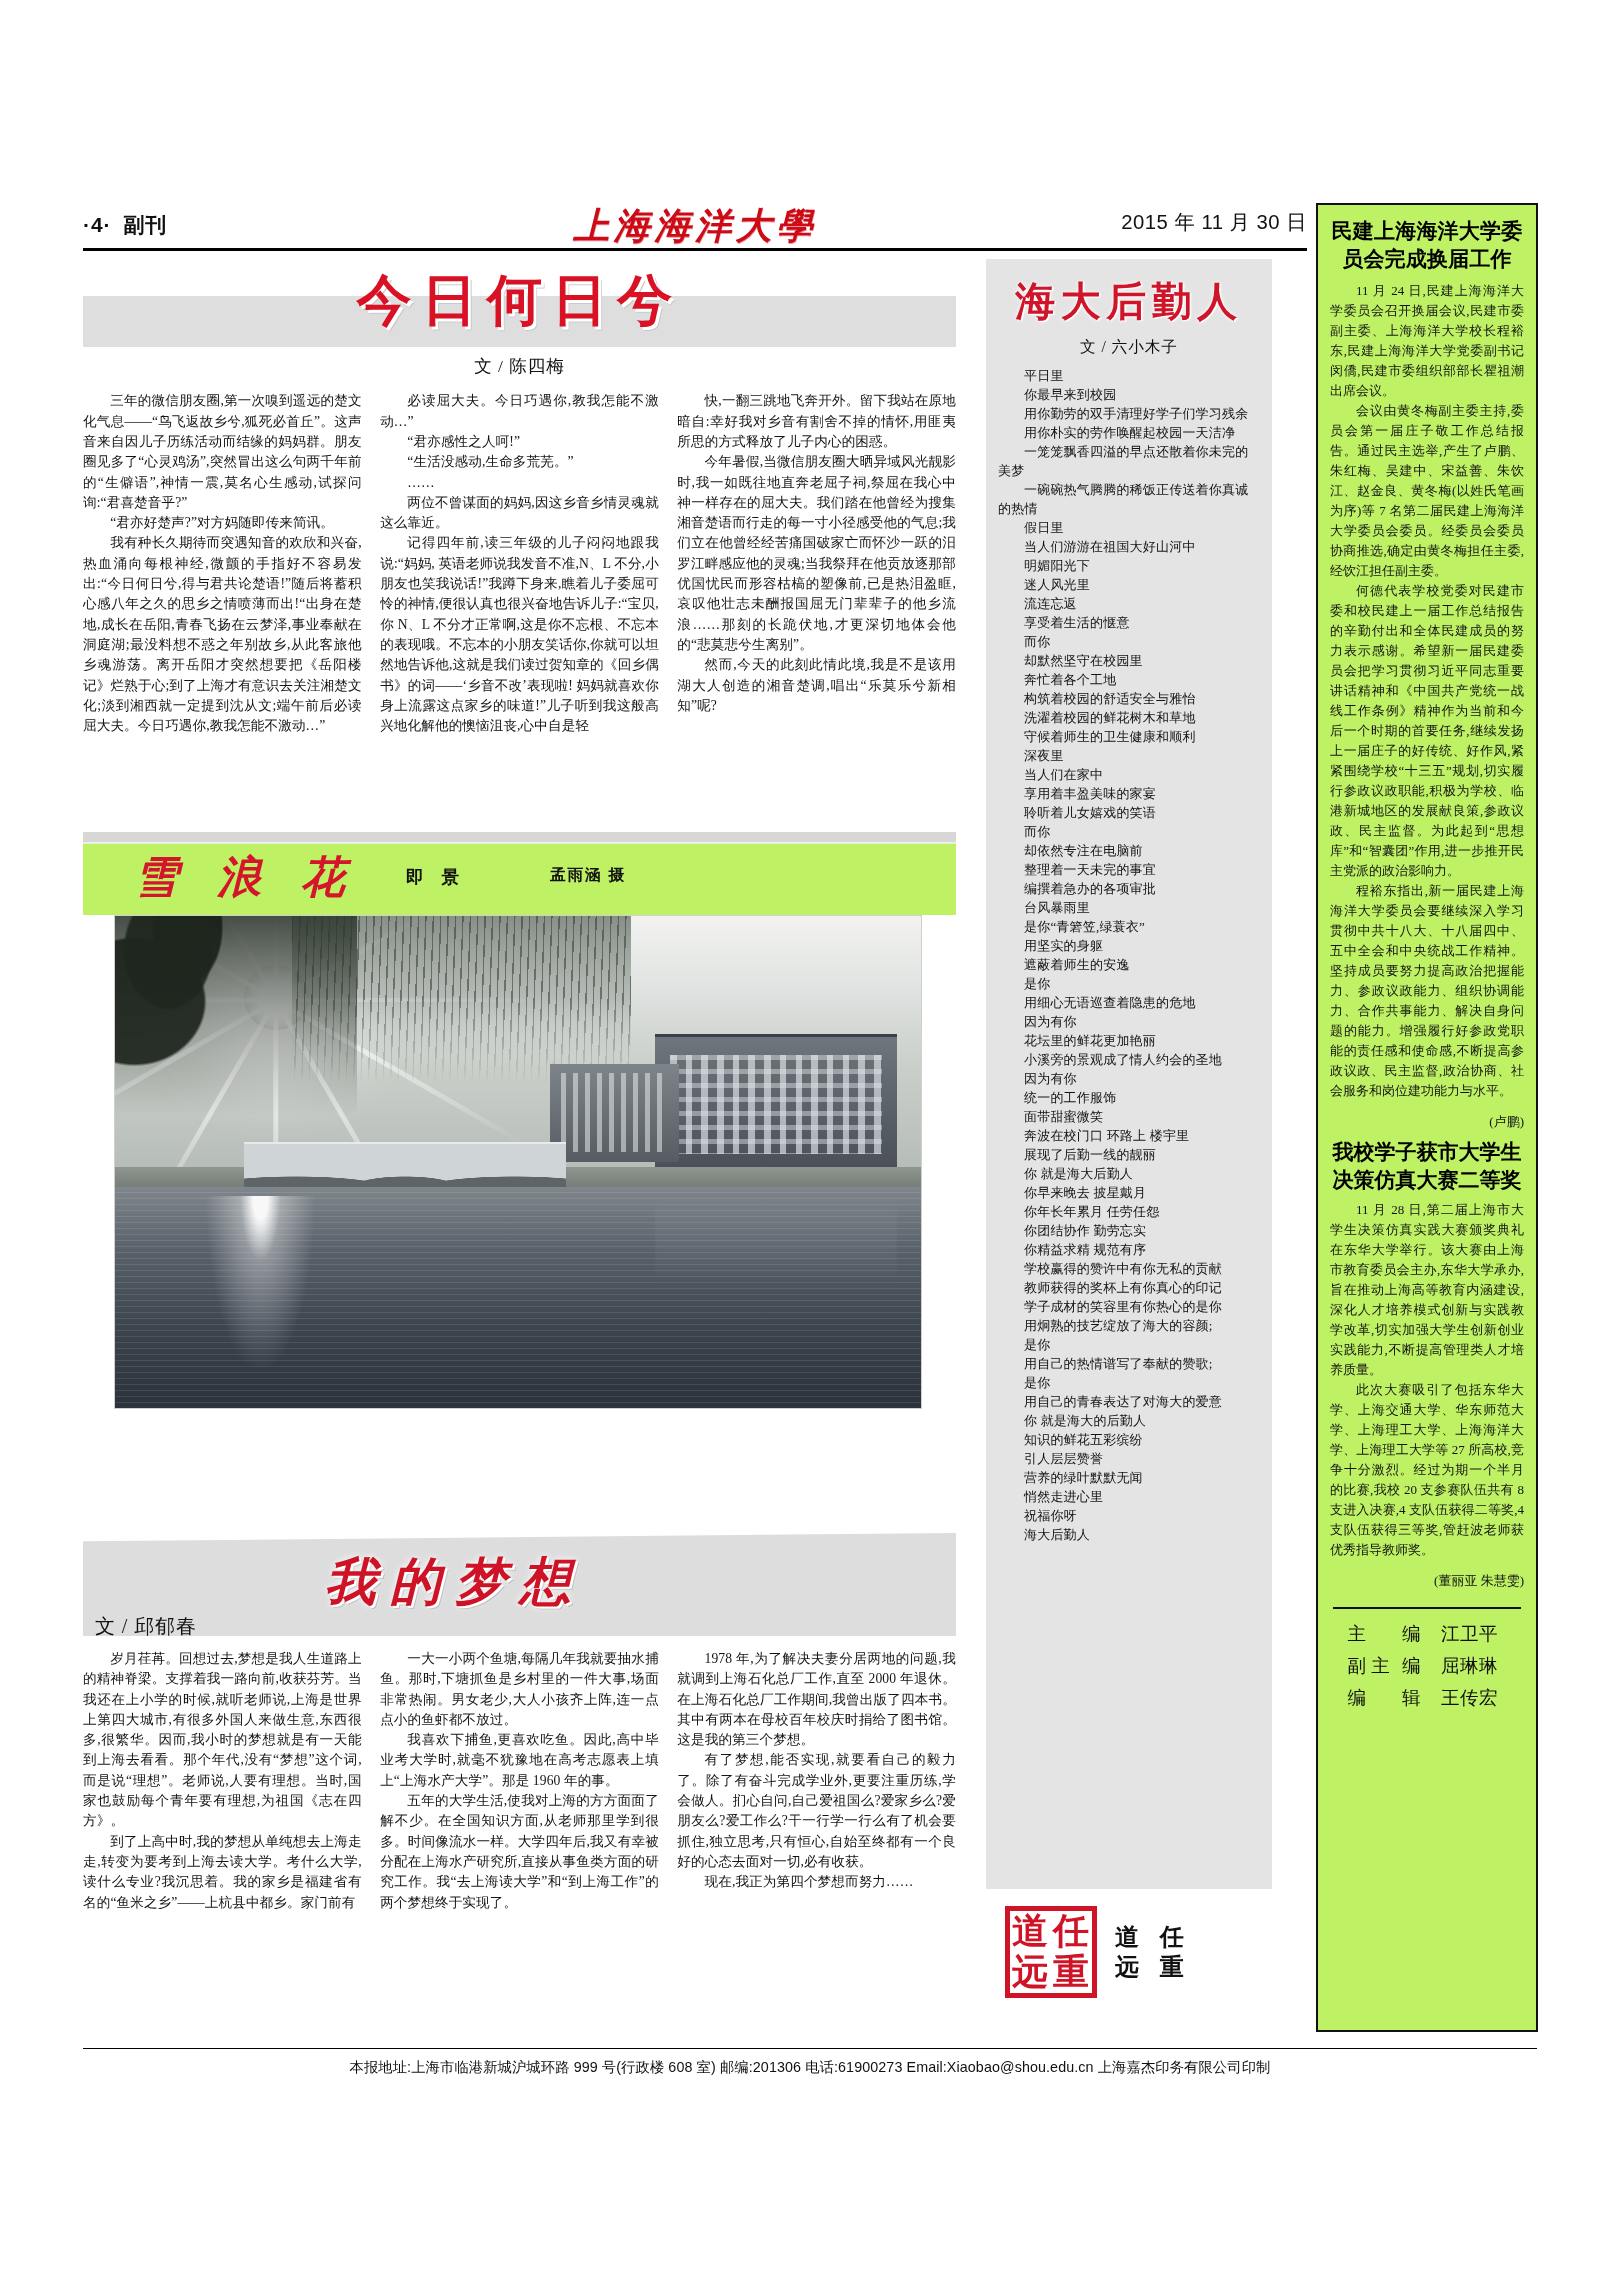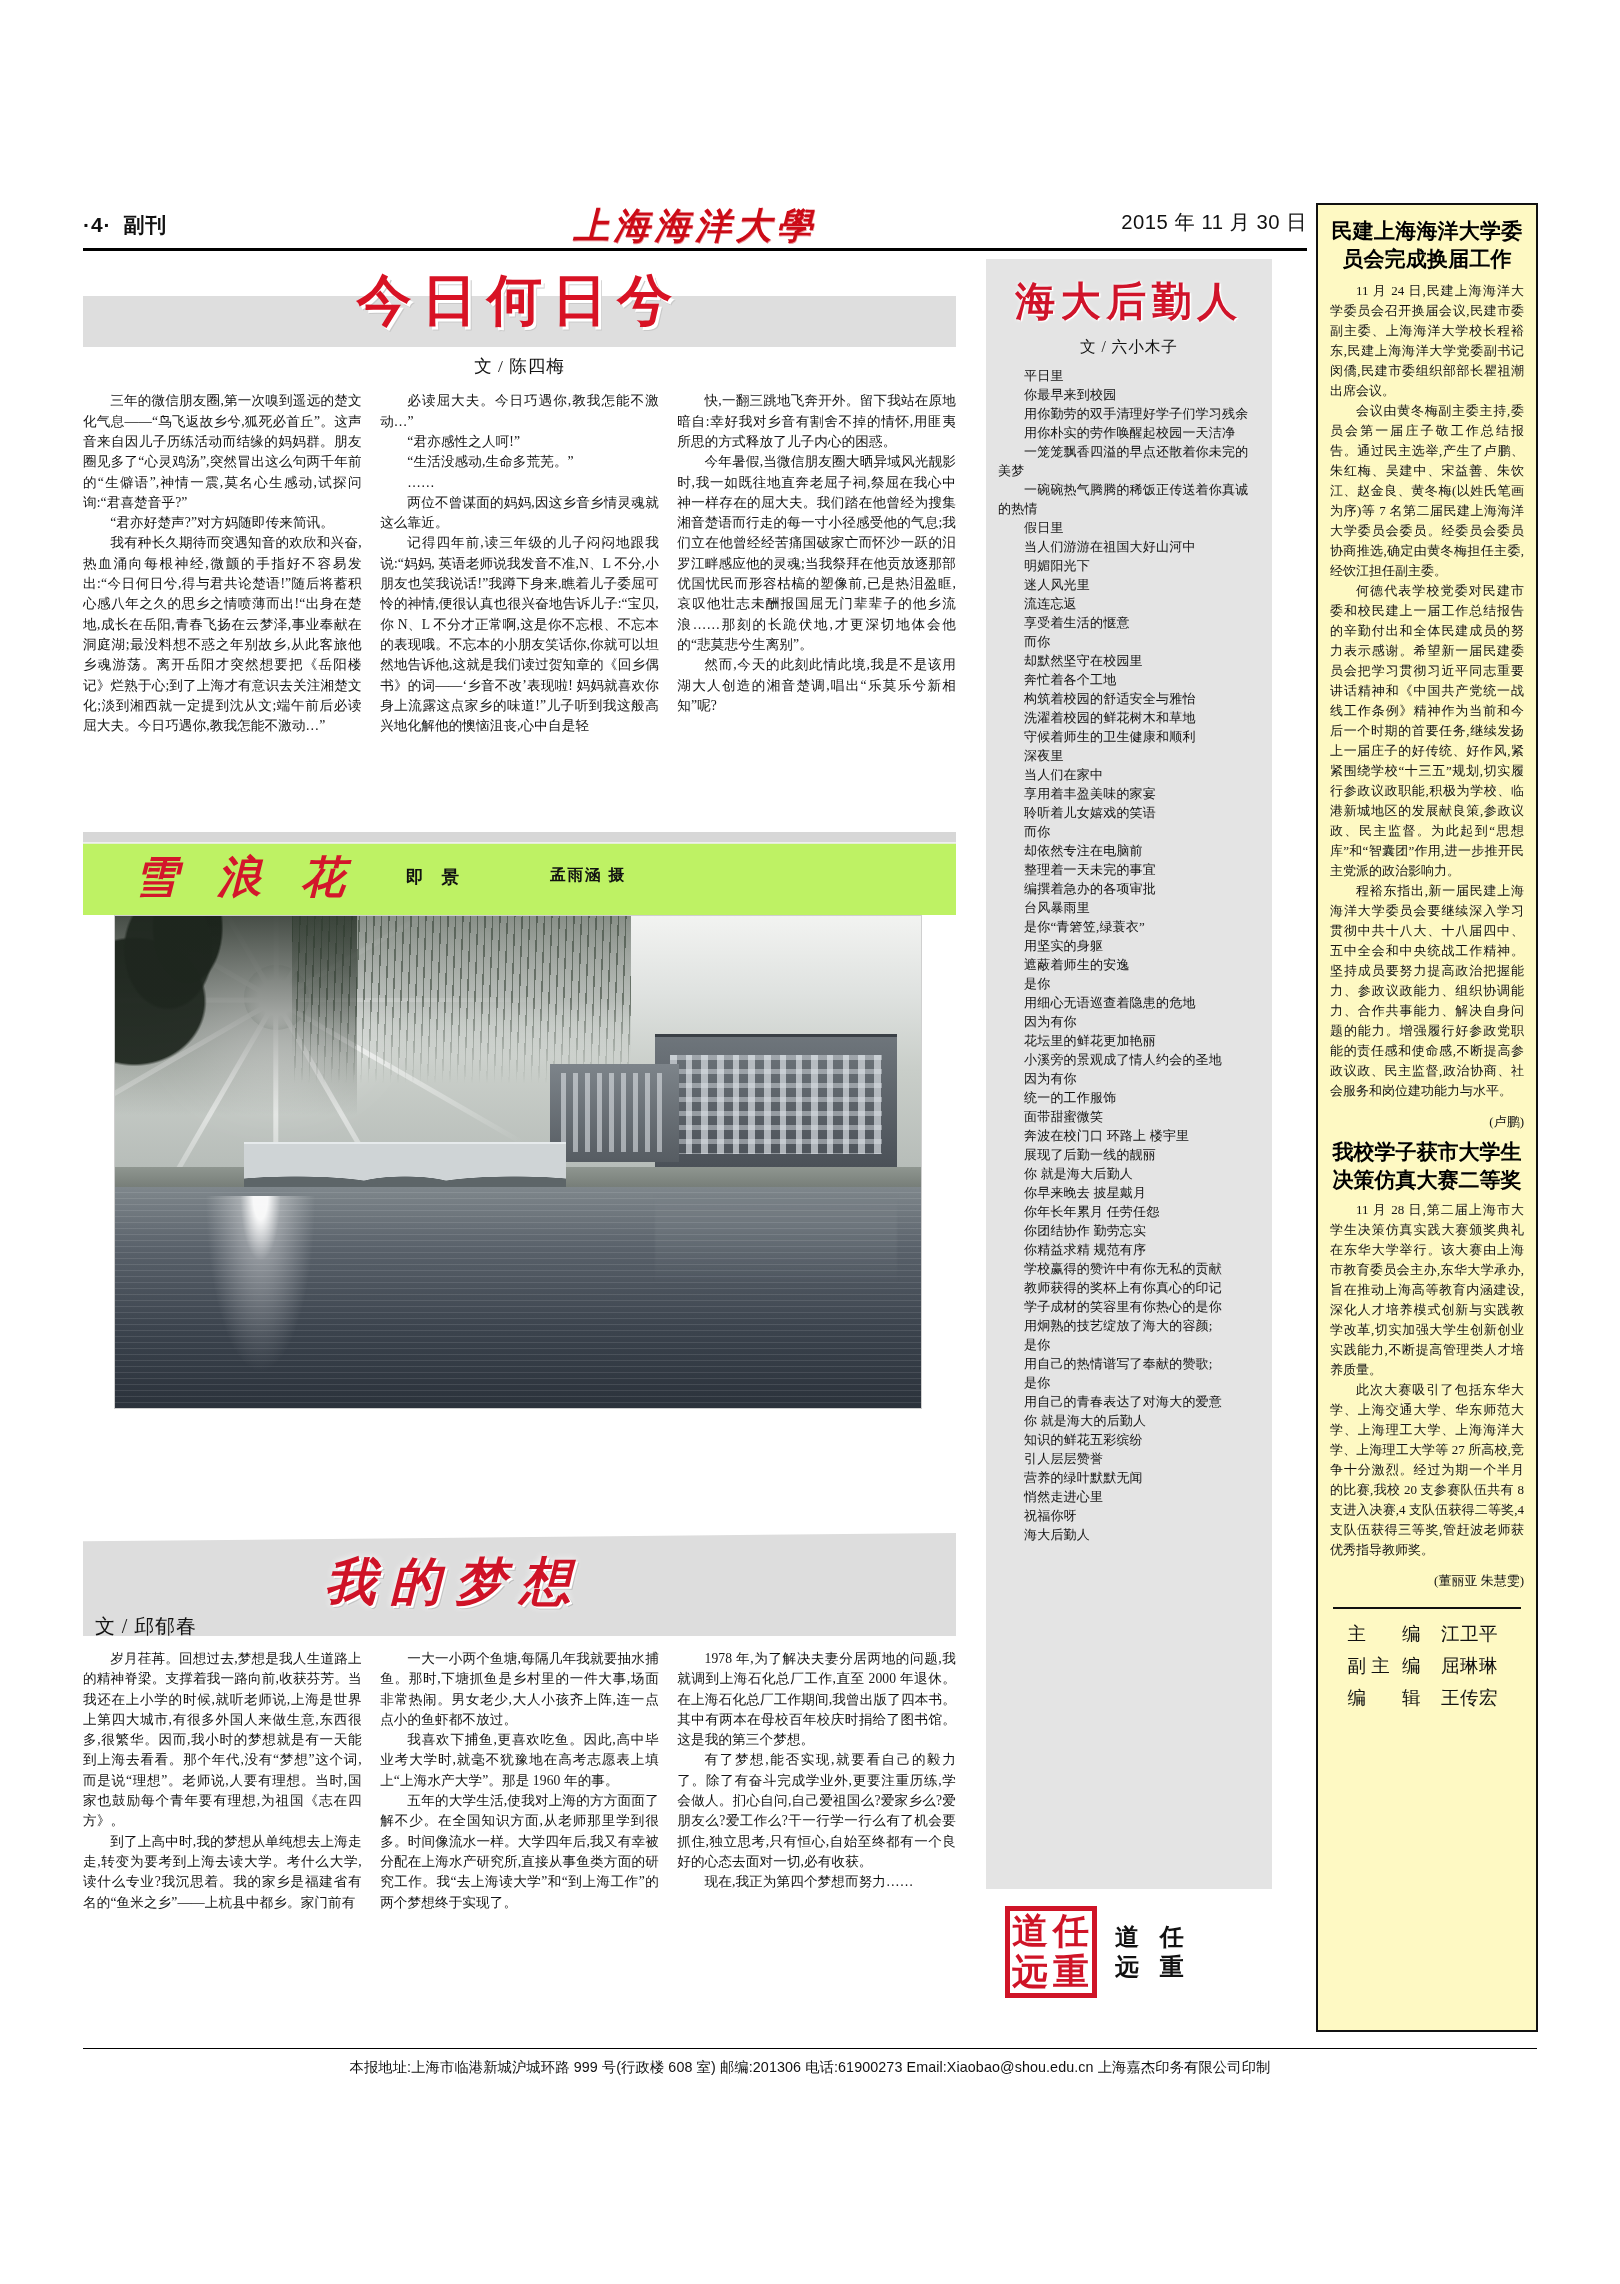--- a/index.html
+++ b/index.html
@@ -375,21 +375,21 @@
 
   
   .sidebar {
     position: absolute;
     left: 1316px;
     top: 203px;
     width: 222px;
     height: 1829px;
     border: 2.3px solid #111;
     padding: 12px 12px 9.2px 12px;
-    background: #fef9c3;
+    background: #bef264;
   }
   .side-headline {
     font-size: 21px;
     font-weight: 700;
     line-height: 28px;
     text-align: center;
     color: #000;
     letter-spacing: 0.2px;
     font-family: "Liberation Sans", "DejaVu Sans", sans-serif;
     margin-bottom: 8.3px;

